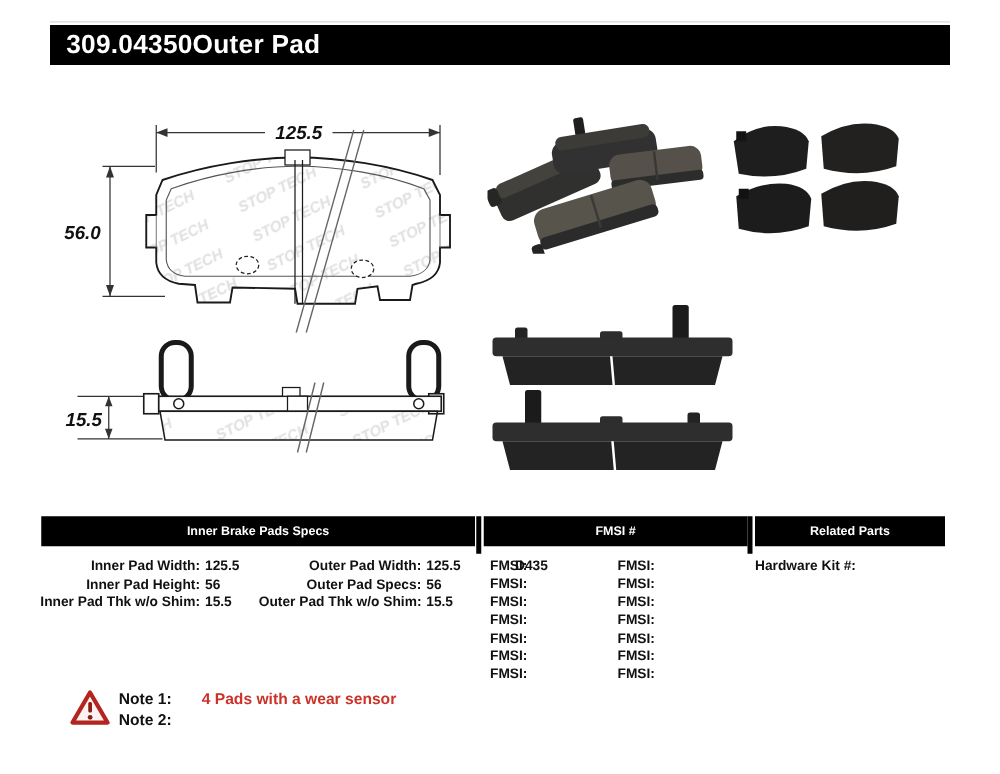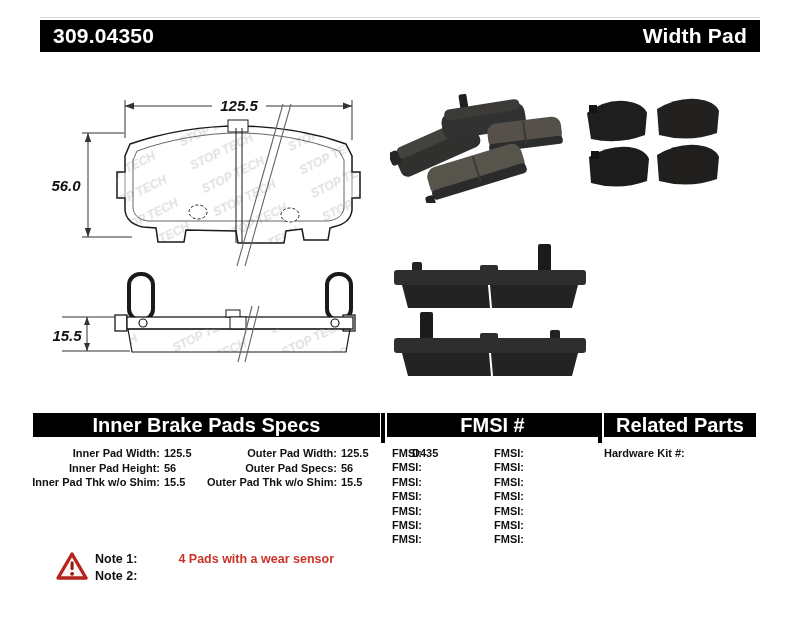--- a/index.html
+++ b/index.html
@@ -5,29 +5,29 @@
   html,body{margin:0;padding:0;}
   body{
     width:800px;height:619px;position:relative;background:#ffffff;
     font-family:"Liberation Sans", sans-serif;overflow:hidden;
   }
   
   .top-hairline{position:absolute;left:40px;width:720px;top:17px;height:1px;background:#d9d9d9;}
   
   .hdr{
     position:absolute;left:40px;top:20px;width:720px;height:32px;background:#000;
-    color:#fff;display:flex;justify-content:space-between;align-items:center;
+    color:#fff;display:flex;justify-content:flex-start;align-items:center;
     padding:0 13px;box-sizing:border-box;font-size:21px;font-weight:bold;letter-spacing:0.2px;
   }
   
   .abs{position:absolute;}
   
   .tbar{
     position:absolute;top:413px;height:24px;background:#000;color:#fff;
-    font-weight:bold;font-size:20px;display:flex;align-items:center;justify-content:center;
+    font-weight:bold;font-size:10px;display:flex;align-items:center;justify-content:center;
   }
   #bar-pads{left:33px;width:347px;}
   #bar-pads span{flex:1;text-align:center;}
   #bar-fmsi{left:387px;width:211px;}
   #bar-related{left:604px;width:152px;}
   .stub{position:absolute;top:413px;width:4px;height:30px;background:#000;}
   #stub-1{left:381px;} #stub-2{left:598px;}
   
   .speccol{position:absolute;top:446px;font-size:11px;font-weight:bold;color:#111;}
   .srow{display:flex;line-height:14.5px;white-space:nowrap;}
@@ -37,32 +37,32 @@
   .srow .val{margin-left:4px;}
   #col-fmsi1{left:392px;}
   #col-fmsi2{left:494px;}
   .frow{display:flex;line-height:14.4px;white-space:nowrap;}
   .frow .flbl{width:20px;}
   #col-related{left:604px;}
   .rrow{display:flex;line-height:14.5px;white-space:nowrap;text-align:right;}
   .rrow .val{margin-left:4px;}
   
   .notes{position:absolute;left:95px;top:551px;font-size:12.5px;font-weight:bold;color:#111;}
-  .nrow{display:flex;line-height:17px;gap:17px;}
+  .nrow{display:flex;line-height:17px;}
   .nrow .nval{margin-left:24px;color:#cc3328;}
   svg text{font-family:"Liberation Sans", sans-serif;}
 </style>
 </head>
 <body>
 
 <div class="top-hairline"></div>
 
 <div class="hdr">
   <span>309.04350</span>
-  <span>Width Pad</span>
+  <span>Outer Pad</span>
 </div>
 
 <svg class="abs" style="left:40px;top:80px;" width="340" height="300" viewBox="0 0 340 300">
   <defs>
     <pattern id="wm" width="96" height="26" patternUnits="userSpaceOnUse" patternTransform="rotate(-26)">
       <text x="2" y="18" font-size="12" font-weight="bold" font-style="italic" fill="#e0e0e0">STOP TECH</text>
     </pattern>
   </defs>
 
   <g stroke="#333" stroke-width="1">

